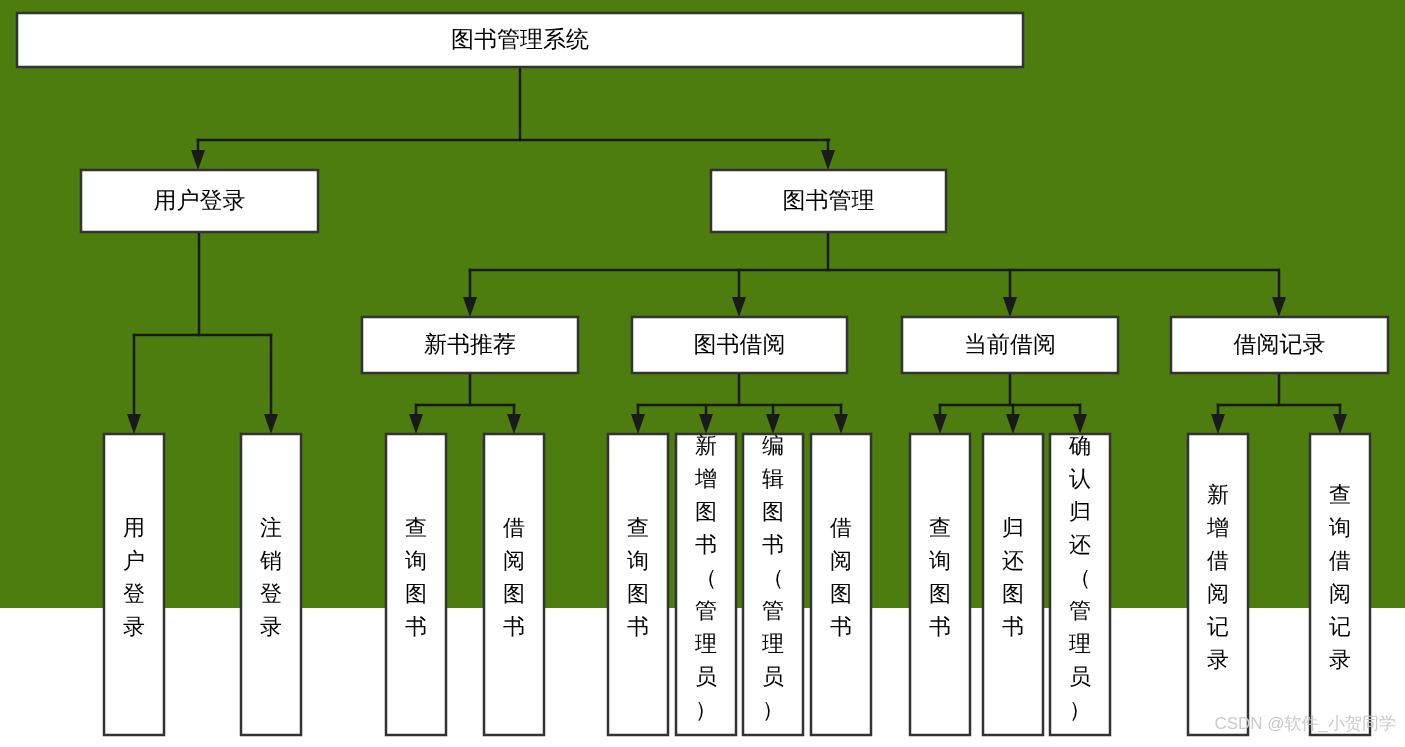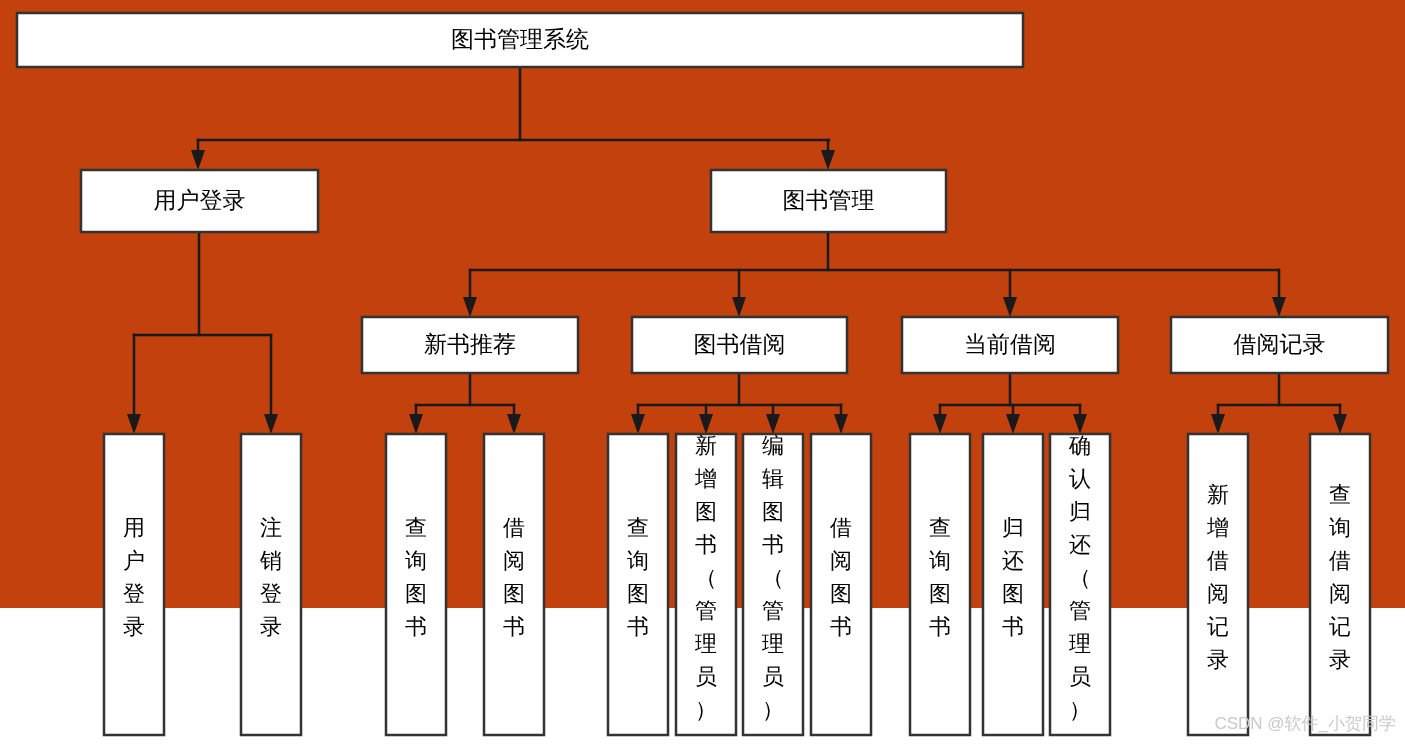--- a/index.html
+++ b/index.html
@@ -11,21 +11,21 @@
   body {
     width: 1405px;
     height: 747px;
     overflow: hidden;
     font-family: "Liberation Sans", "DejaVu Sans", sans-serif;
   }
   #diagram-root {
     position: relative;
     width: 1405px;
     height: 608px;
-    background: #c2410c;
+    background: #4d7c0f;
   }
   svg.diagram {
     display: block;
     width: 1405px;
     height: 747px;
   }
   .node-box {
     fill: #ffffff;
     stroke: #333333;
     stroke-width: 2.5;

